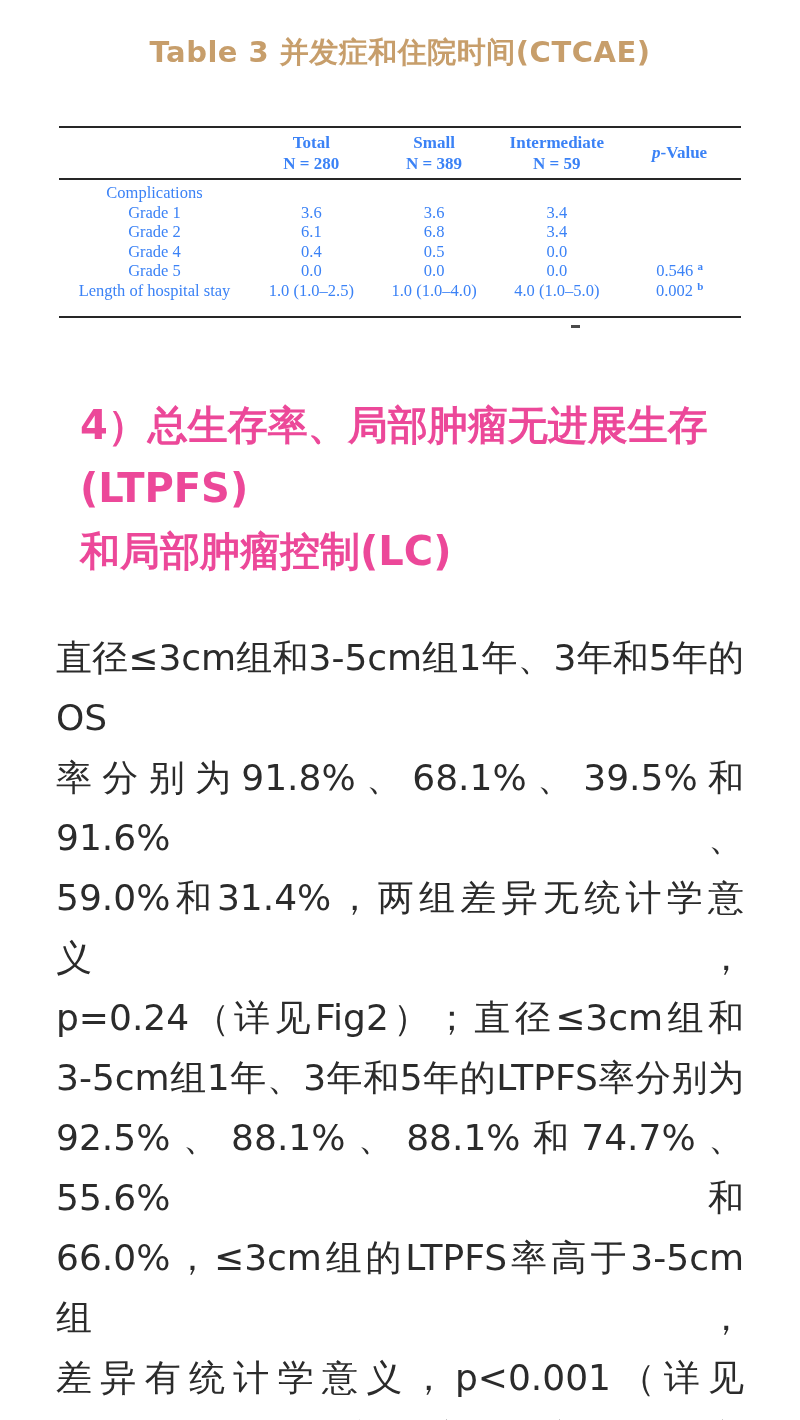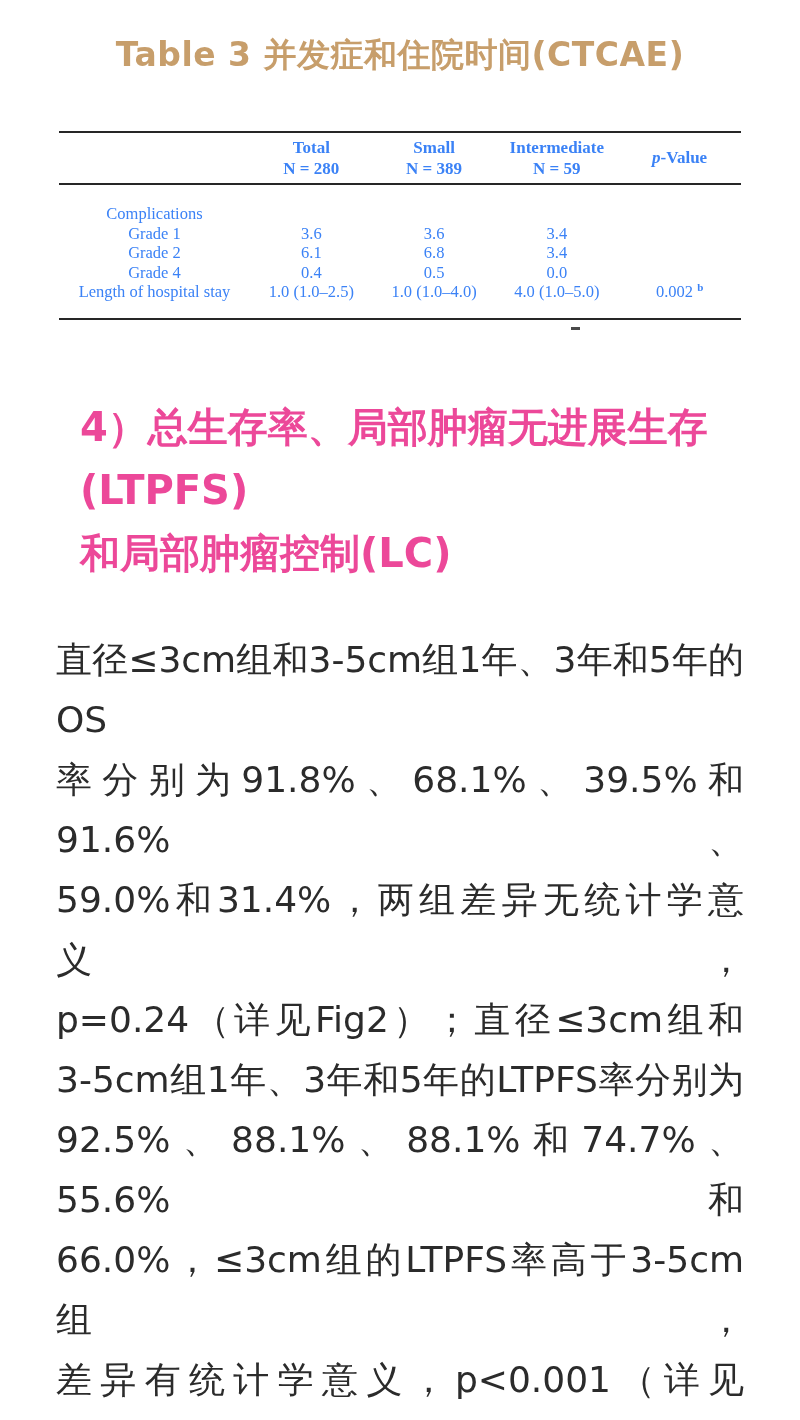--- a/index.html
+++ b/index.html
@@ -4,21 +4,21 @@
 <style>
   html,body { margin:0; padding:0; background:#ffffff; }
   .page {
     position:relative; width:800px; height:1420px; background:#ffffff;
     overflow:hidden; font-family:"DejaVu Sans", sans-serif;
   }
 
   
   .doc-title {
     margin:33px 0 0 0; text-align:center;
-    font-size:33px; font-weight:700; letter-spacing:0.5px;
+    font-size:29px; font-weight:700; letter-spacing:0.5px;
     color:#C79E6B;
   }
 
   
   .table-wrap { position:relative; width:682px; margin:53px auto 0 auto; }
   table.acad {
     width:100%; border-collapse:collapse;
     font-family:"Liberation Serif","DejaVu Serif",serif; color:#3b82f6;
     border-top:2.5px solid #262626; border-bottom:2.5px solid #262626;
   }
@@ -26,21 +26,21 @@
   table.acad col.c-data  { width:18%; }
   thead th {
     font-size:17px; font-weight:700; text-align:center;
     padding:5px 0 4px 0; line-height:1.22;
     border-bottom:2px solid #262626;
   }
   .p-italic { font-style:italic; }
   tbody td {
     font-size:16.5px; text-align:center; padding:0 0 1px 0; line-height:1.12;
   }
-  tbody tr:first-child td { padding-top:20px; }
+  tbody tr:first-child td { padding-top:4px; }
   tbody tr:last-child td  { padding-bottom:16px; }
   td sup { font-size:11px; font-weight:700; line-height:0; }
   .footnote-mark {
     position:absolute; left:512px; bottom:-10px;
     width:9px; height:3px; background:#4a4a4a;
   }
 
   
   .section-heading {
     margin:76px 56px 0 80px;
@@ -115,20 +115,27 @@
           <td></td>
         </tr>
         <tr>
           <td>Grade 4</td>
           <td>0.4</td>
           <td>0.5</td>
           <td>0.0</td>
           <td></td>
         </tr>
         <tr>
+          <td>Grade 5</td>
+          <td>0.0</td>
+          <td>0.0</td>
+          <td>0.0</td>
+          <td><span>0.546</span> <sup>a</sup></td>
+        </tr>
+        <tr>
           <td>Length of hospital stay</td>
           <td>1.0 (1.0–2.5)</td>
           <td>1.0 (1.0–4.0)</td>
           <td>4.0 (1.0–5.0)</td>
           <td><span>0.002</span> <sup>b</sup></td>
         </tr>
       </tbody>
     </table>
     <div class="footnote-mark"></div>
   </div>

